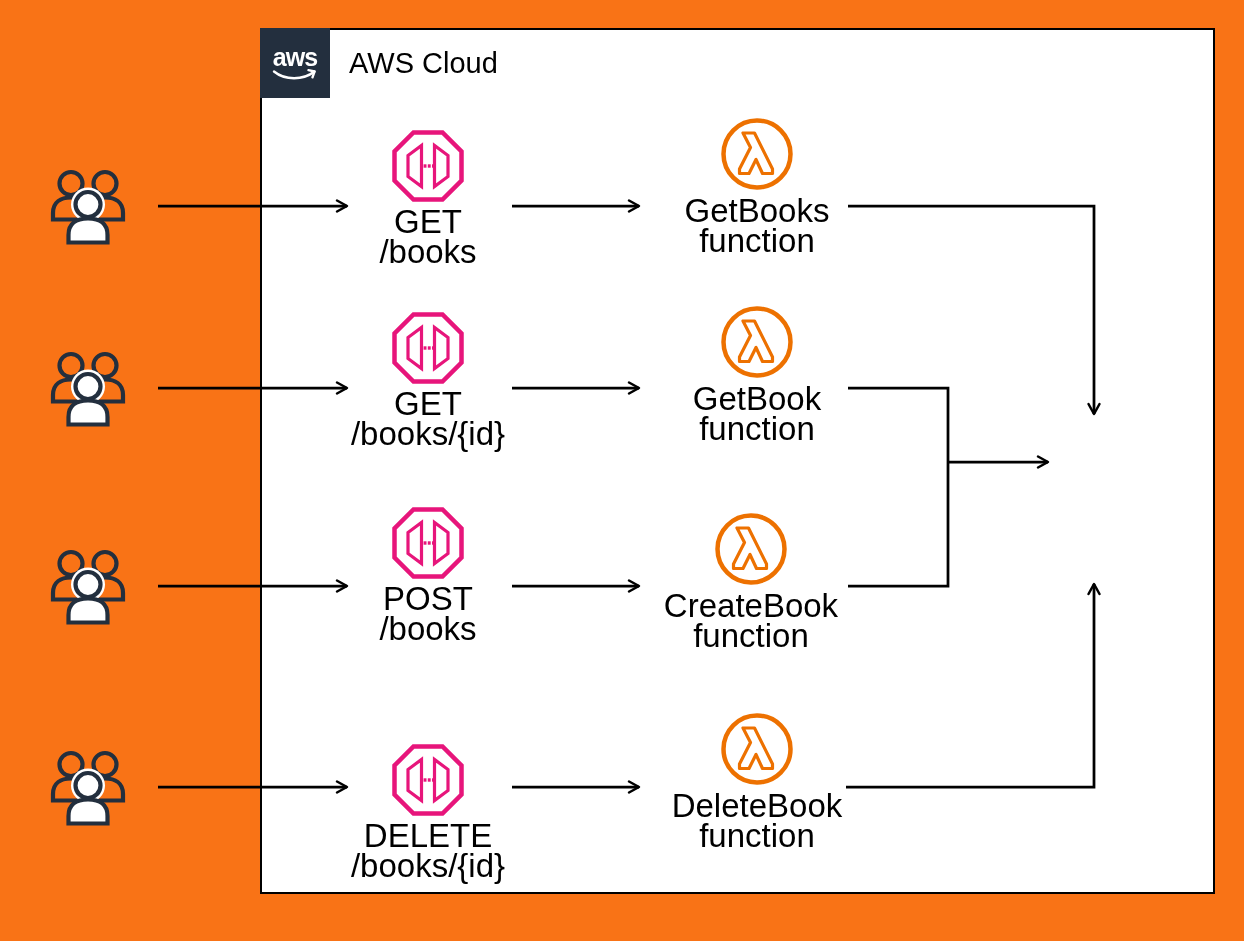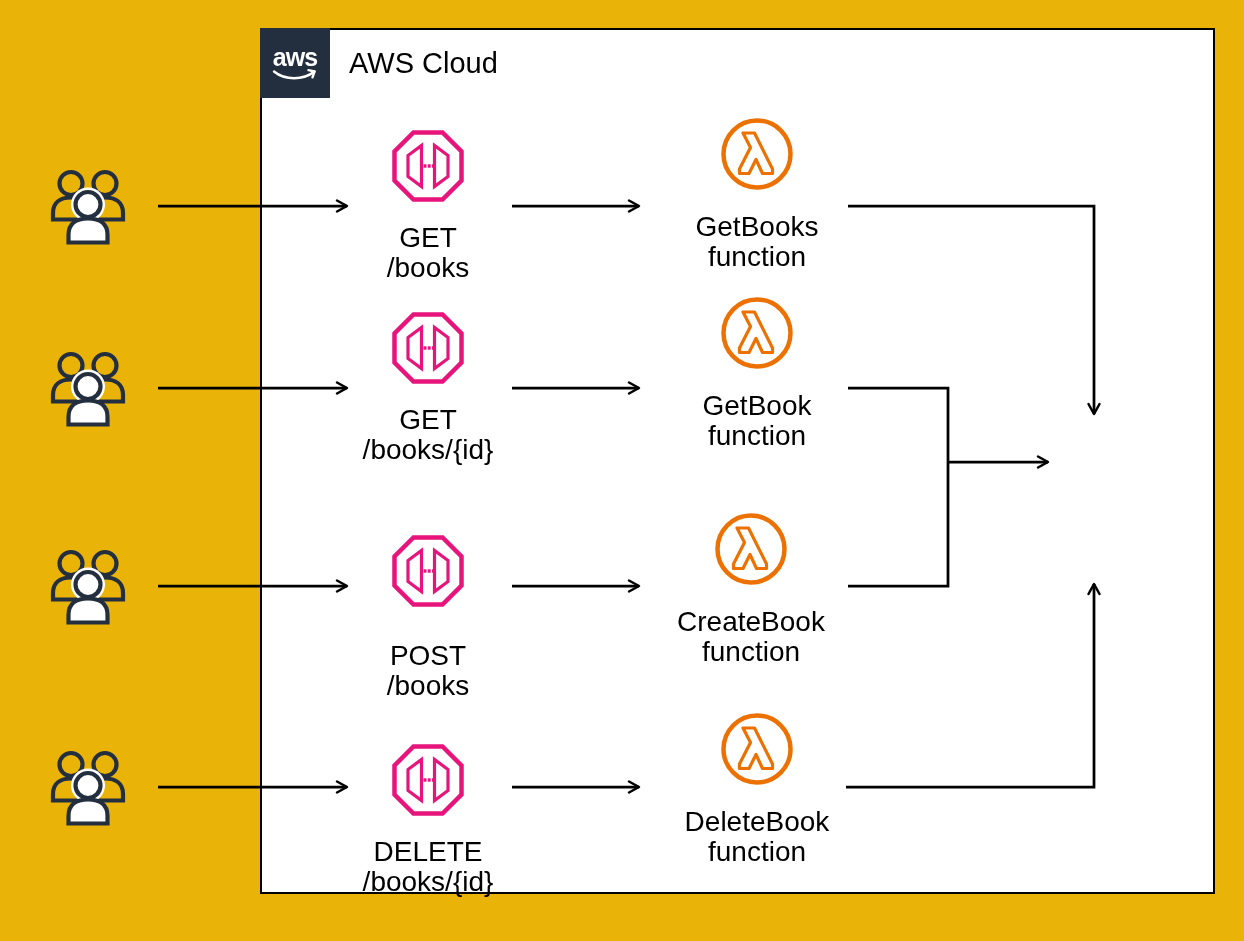--- a/index.html
+++ b/index.html
@@ -5,21 +5,21 @@
   :root{
     --c-apigw:#E7157B;
     --c-lambda:#ED7100;
     --c-table:#C925D1;
     --c-users:#232F3E;
     --c-dark:#232F3E;
     --c-line:#000000;
   }
   html,body{margin:0;padding:0;background:#fff;}
   .stage{
-    position:relative;width:1244px;height:941px;background:#eab308;overflow:hidden;
+    position:relative;width:1244px;height:941px;background:#f97316;overflow:hidden;
     font-family:"Liberation Sans",sans-serif;color:#000;
   }
   .cloud-box{
     position:absolute;left:260px;top:28px;width:955px;height:866px;
     border:2px solid #000;box-sizing:border-box;background:#fff;
   }
   .logo-box{
     position:absolute;left:260px;top:28px;width:70px;height:70px;
     background:var(--c-dark);display:flex;flex-direction:column;
     align-items:center;justify-content:center;z-index:3;
@@ -27,21 +27,21 @@
   .logo-text{
     color:#fff;font-weight:bold;font-size:25px;line-height:24px;letter-spacing:-1px;
   }
   .cloud-label{
     position:absolute;left:349px;top:49px;font-size:29px;line-height:28px;z-index:3;
   }
   .node{
     position:absolute;display:flex;flex-direction:column;align-items:center;z-index:2;
   }
   .node .labels{
-    margin-top:21px;text-align:center;font-size:28px;line-height:30px;white-space:nowrap;
+    margin-top:5px;text-align:center;font-size:33px;line-height:30px;white-space:nowrap;
   }
   .users-node{position:absolute;z-index:2;}
   .overlay{position:absolute;left:0;top:0;z-index:1;}
   
   .apigw-stroke{stroke:var(--c-apigw);fill:none;}
   .apigw-dot{fill:var(--c-apigw);stroke:none;}
   .lambda-stroke{stroke:var(--c-lambda);fill:none;}
   .table-stroke{stroke:var(--c-table);fill:none;}
   .users-stroke{stroke:var(--c-users);fill:none;}
   .users-mask{fill:#fff;stroke:none;}
@@ -158,21 +158,21 @@
       <polygon class="apigw-stroke" stroke-width="3.2" points="42.5,15.5 42.5,56.5 56,46.5 56,25.5"></polygon>
       <rect class="apigw-dot" x="31.6" y="34.3" width="2.9" height="3.4"></rect>
         <rect class="apigw-dot" x="35.8" y="34.3" width="2.9" height="3.4"></rect>
         <rect class="apigw-dot" x="40" y="34.3" width="2.9" height="3.4"></rect>
     </svg>
     <div class="labels">
         <div>GET</div>
         <div>/books/{id}</div>
       </div>
   </div>
-  <div class="node" style="left:338px;top:535px;width:180px;gap:13px;">
+  <div class="node" style="left:338px;top:507px;width:180px;">
     <svg width="72" height="72" viewBox="0 0 72 72">
       <polygon class="apigw-stroke" stroke-width="4.5" points="21.5,2.5 50.5,2.5 69.5,21.5 69.5,50.5 50.5,69.5 21.5,69.5 2.5,50.5 2.5,21.5"></polygon>
       <polygon class="apigw-stroke" stroke-width="3.2" points="29.5,15.5 29.5,56.5 16,46.5 16,25.5"></polygon>
       <polygon class="apigw-stroke" stroke-width="3.2" points="42.5,15.5 42.5,56.5 56,46.5 56,25.5"></polygon>
       <rect class="apigw-dot" x="31.6" y="34.3" width="2.9" height="3.4"></rect>
         <rect class="apigw-dot" x="35.8" y="34.3" width="2.9" height="3.4"></rect>
         <rect class="apigw-dot" x="40" y="34.3" width="2.9" height="3.4"></rect>
     </svg>
     <div class="labels">
         <div>POST</div>
@@ -197,21 +197,21 @@
   <div class="node" style="left:667px;top:117px;width:180px;">
     <svg width="74" height="74" viewBox="0 0 74 74">
       <circle class="lambda-stroke" stroke-width="4.5" cx="37" cy="37" r="33.5"></circle>
       <path class="lambda-stroke" stroke-width="3.2" stroke-linejoin="round" d="M23,16 h11.5 L52.5,52 v4.5 h-10 L36,42.5 29,56.5 h-9.5 v-4.5 l11,-21.5 -7.5,-14.5 z"></path>
     </svg>
     <div class="labels">
         <div>GetBooks</div>
         <div>function</div>
       </div>
   </div>
-  <div class="node" style="left:667px;top:296px;width:180px;">
+  <div class="node" style="left:667px;top:305px;width:180px;">
     <svg width="74" height="74" viewBox="0 0 74 74">
       <circle class="lambda-stroke" stroke-width="4.5" cx="37" cy="37" r="33.5"></circle>
       <path class="lambda-stroke" stroke-width="3.2" stroke-linejoin="round" d="M23,16 h11.5 L52.5,52 v4.5 h-10 L36,42.5 29,56.5 h-9.5 v-4.5 l11,-21.5 -7.5,-14.5 z"></path>
     </svg>
     <div class="labels">
         <div>GetBook</div>
         <div>function</div>
       </div>
   </div>
   <div class="node" style="left:661px;top:512px;width:180px;">

